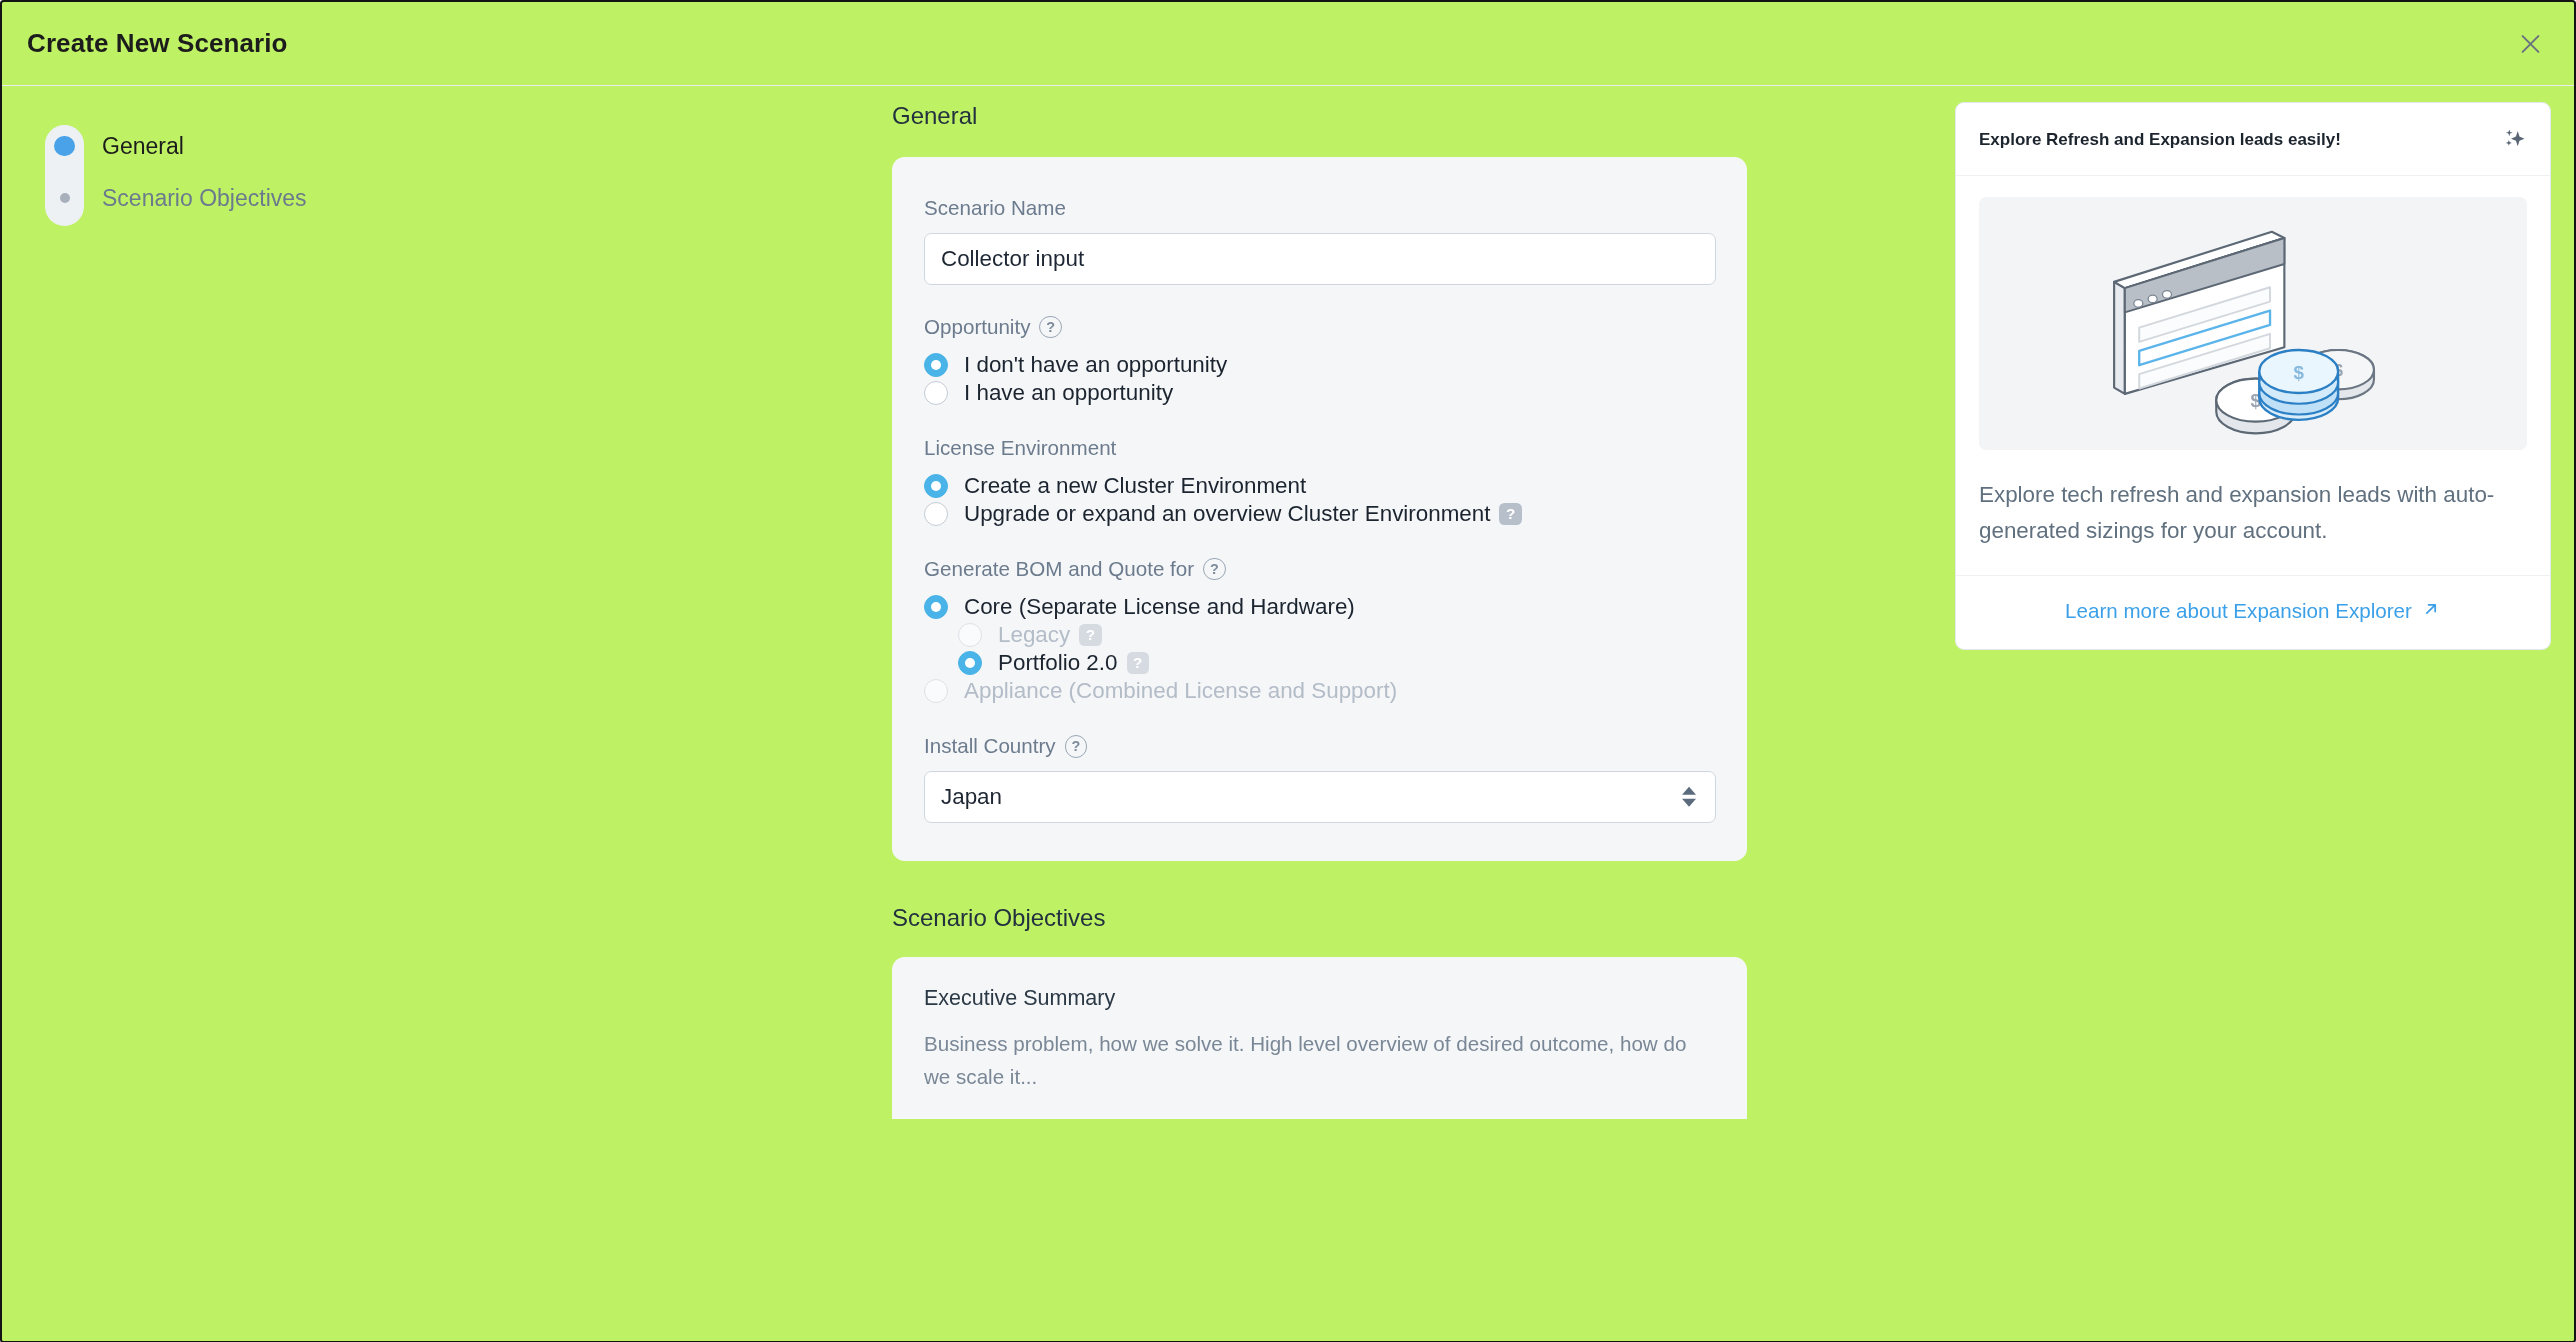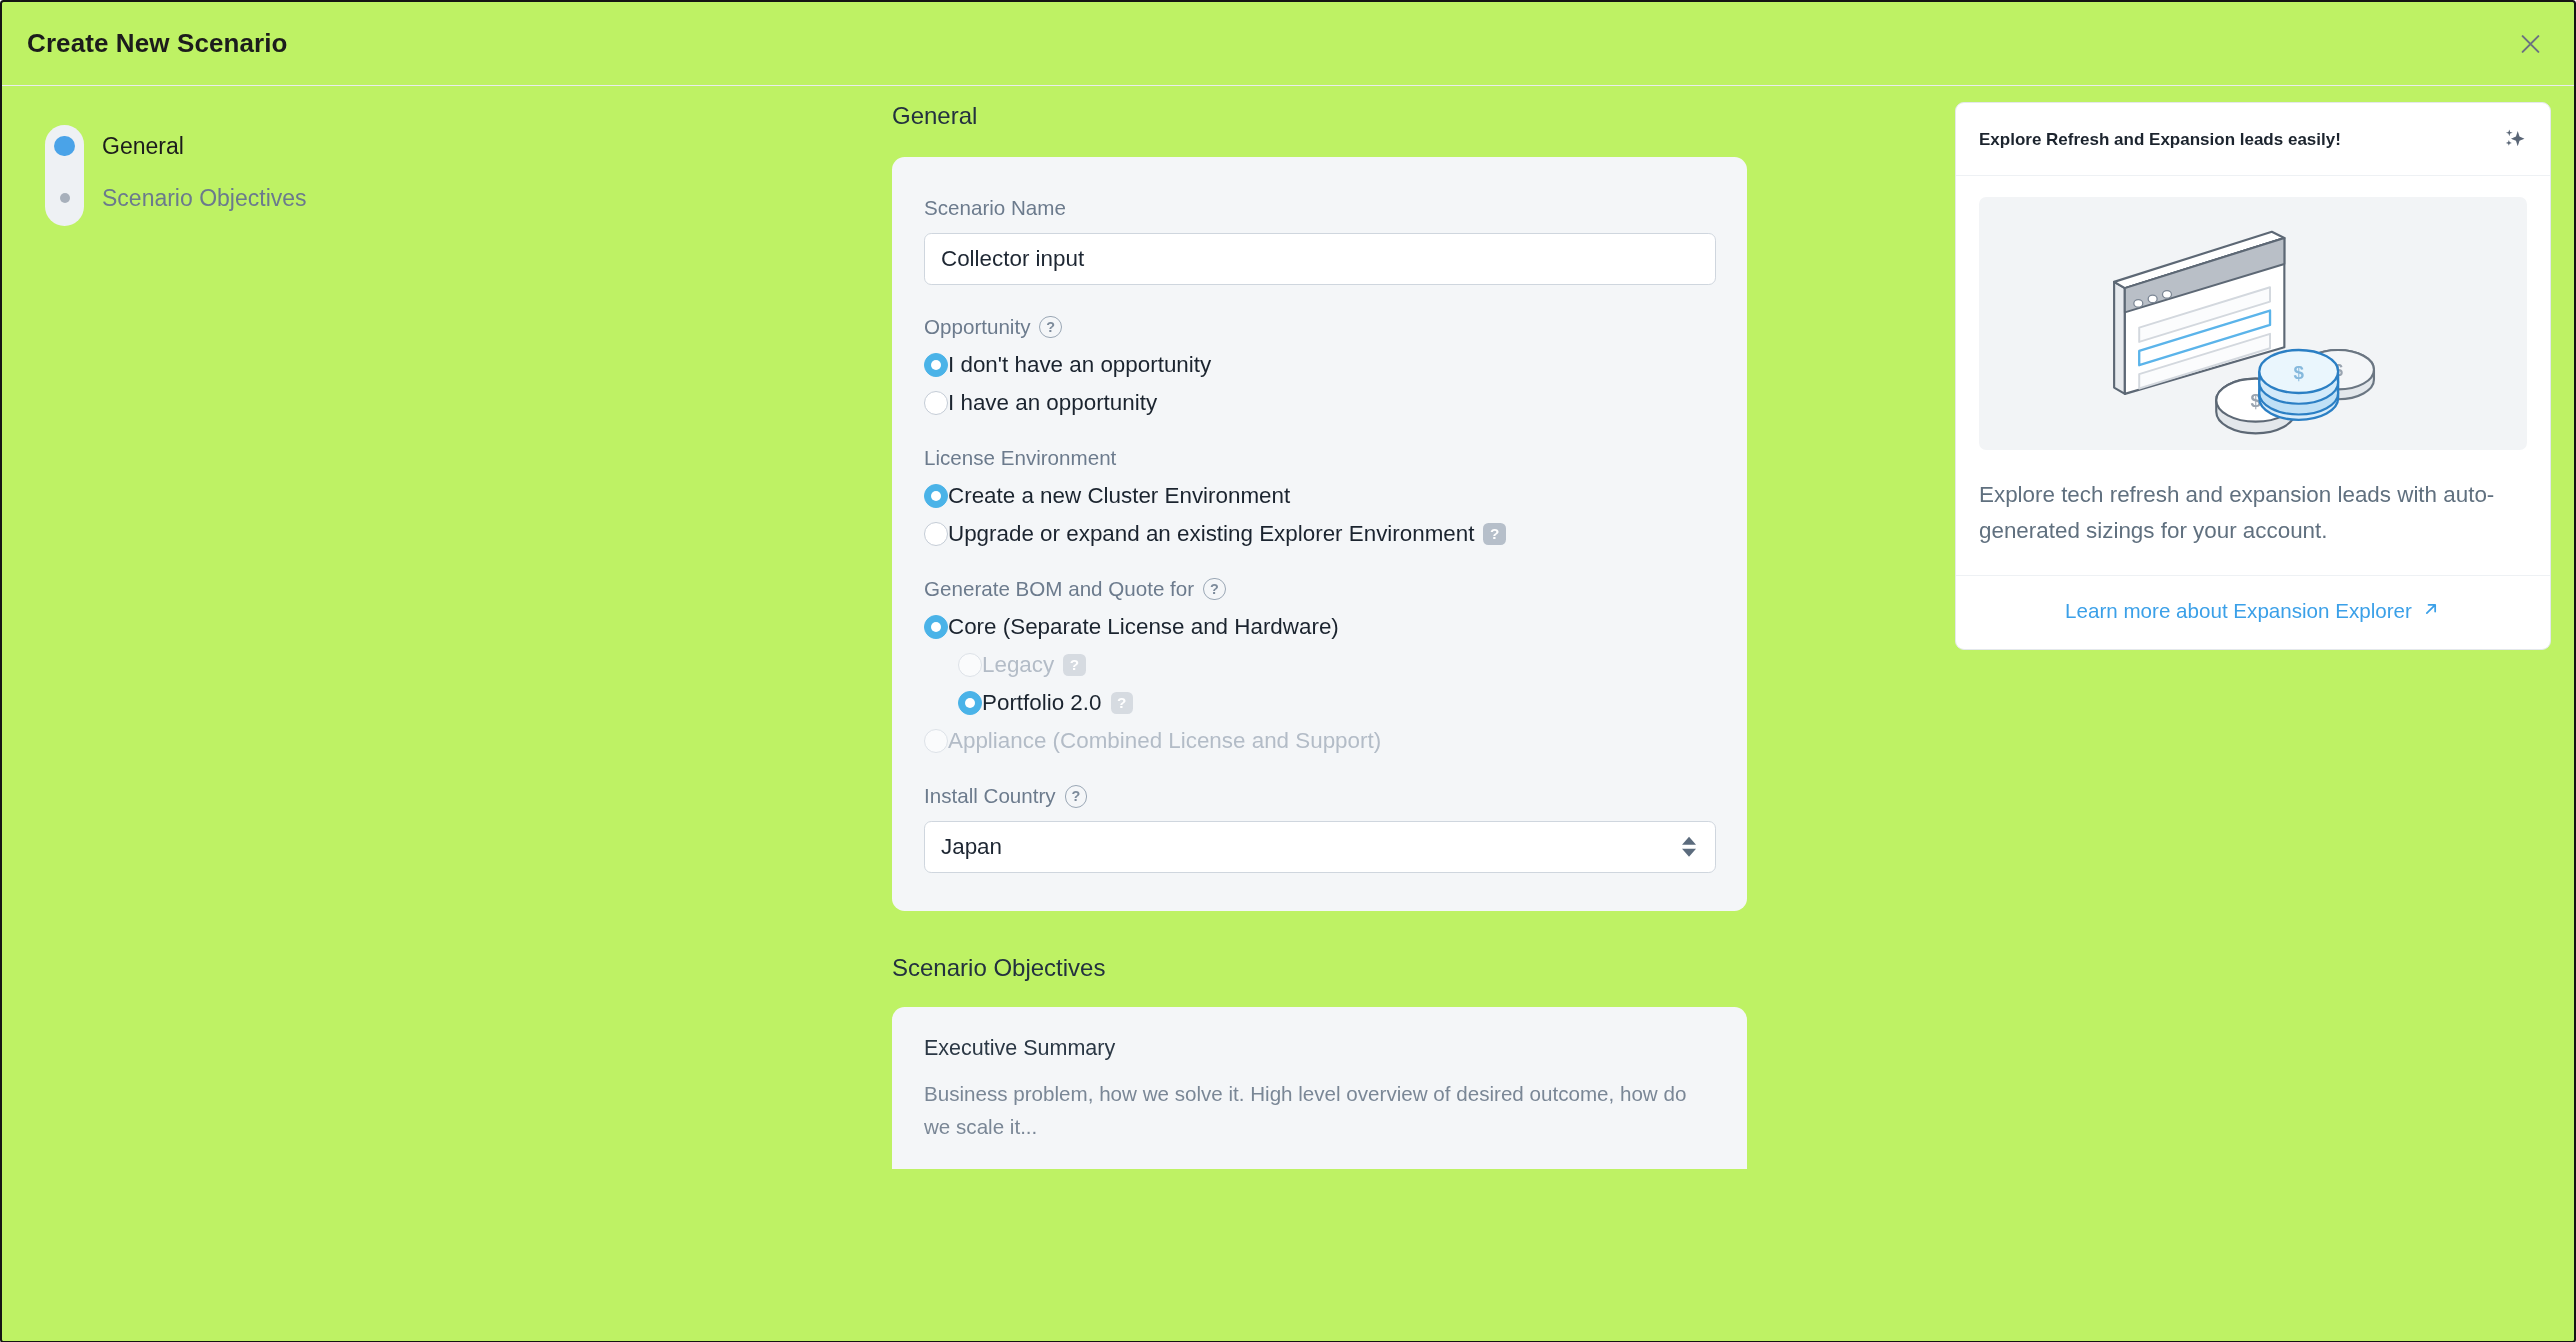--- a/index.html
+++ b/index.html
@@ -116,21 +116,21 @@
     display: block; width: 0; height: 0;
     border-left: 7.2px solid transparent;
     border-right: 7.2px solid transparent;
   }
   .select-arrows i.up   { border-bottom: 8px solid #5b6b7d; }
   .select-arrows i.down { border-top: 8px solid #5b6b7d; }
 
   .group { margin-top: 30.5px; }
   .radio-row {
     display: flex; align-items: center;
-    gap: 0; margin-top: 12px;
+    gap: 16px; margin-top: 2px;
     cursor: pointer;
     text-align: right;
   }
   .radio-row.indent { margin-left: 34px; }
   .radio {
     width: 24px; height: 24px; border-radius: 50%;
     border: 1.8px solid #c4ccd6; background: #fff;
     flex: none; position: relative;
   }
   .radio.checked {
@@ -288,21 +288,21 @@
           </div>
 
           <div class="radio-row">
             <span class="radio checked"></span>
             <span class="radio-label">Create a new Cluster Environment</span>
           </div>
 
           <div class="radio-row">
             <span class="radio"></span>
             <span class="radio-label">
-              <span>Upgrade or expand an existing Explorer Environment</span>
+              <span>Upgrade or expand an overview Cluster Environment</span>
               <span class="help-square">?</span>
             </span>
           </div>
         </div>
 
         
         <div class="group">
           <div class="field-label">
             <span>Generate BOM and Quote for</span>
             <span class="help-circle">?</span>

